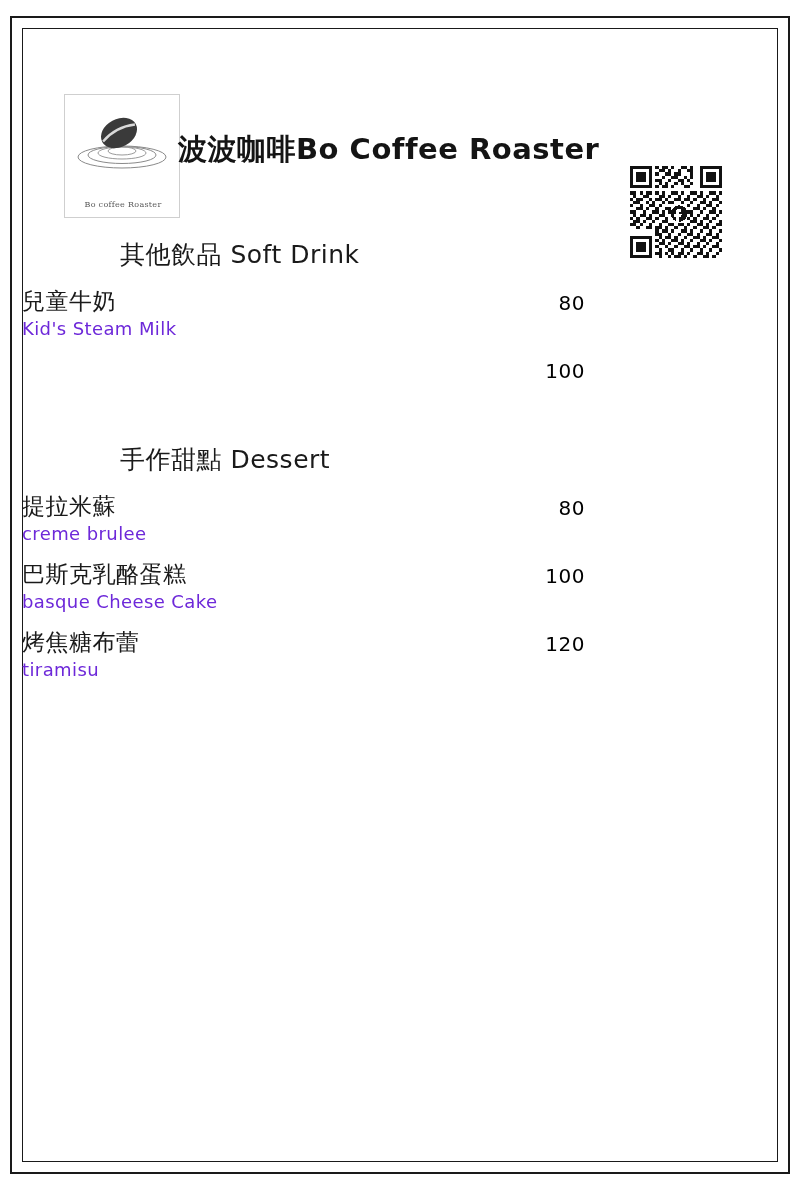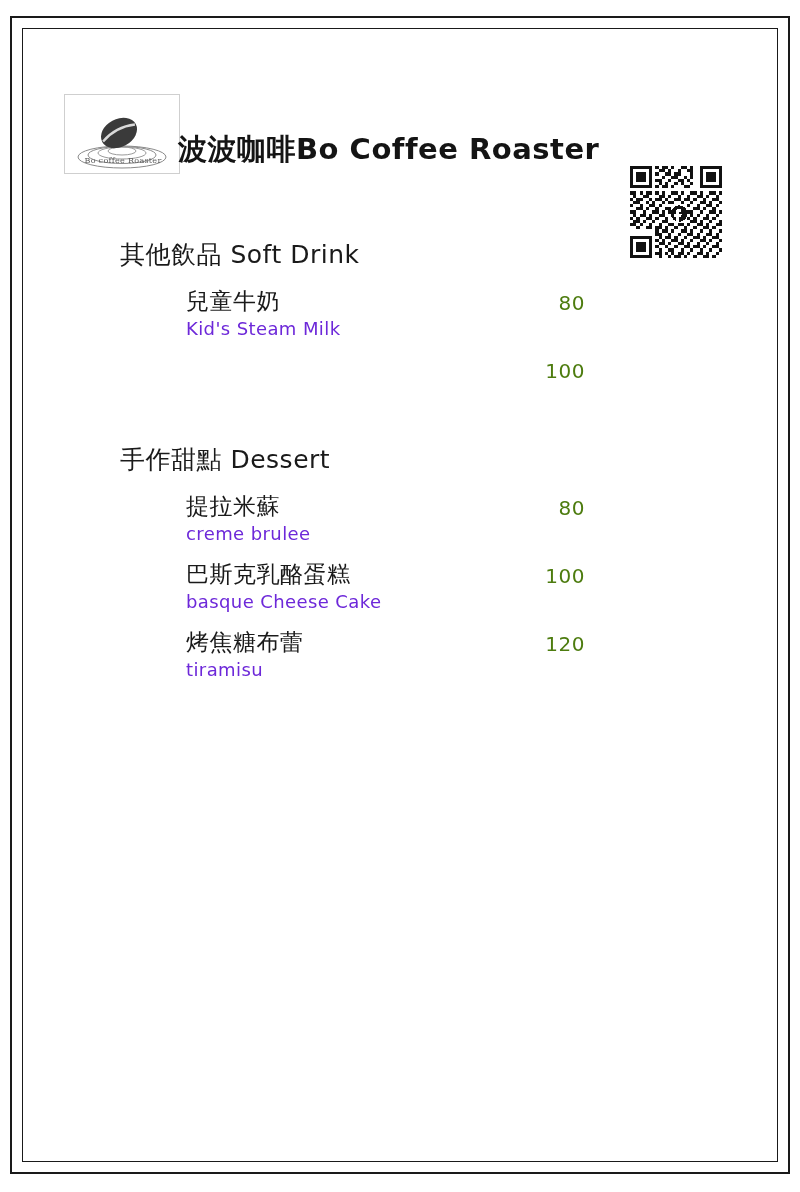--- a/index.html
+++ b/index.html
@@ -56,21 +56,21 @@
     left: 0;
     top: 60px;
     width: 756px;
     height: 130px;
   }
   .logo {
     position: absolute;
     left: 42px;
     top: 6px;
     width: 116px;
-    height: 80px;
+    height: 124px;
     border: 1px solid #cfcfcf;
     box-sizing: border-box;
     background: #ffffff;
   }
   .logo svg { display: block; }
   .logo-caption {
     position: absolute;
     left: 0;
     bottom: 8px;
     width: 116px;
@@ -111,21 +111,20 @@
   }
   .section-title {
     font-size: 25px;
     color: #1a1a1a;
     margin-left: 98px;
     margin-bottom: 16px;
     letter-spacing: 0.5px;
   }
   .item {
     position: relative;
-    margin-left: 164px;
     margin-right: 78px;
     margin-bottom: 12px;
     min-height: 56px;
   }
   .item-zh {
     font-size: 23px;
     color: #1a1a1a;
     line-height: 1.25;
     letter-spacing: 0.5px;
   }
@@ -134,21 +133,21 @@
     color: #6d28d9;
     line-height: 1.3;
     letter-spacing: 0.4px;
     margin-top: 1px;
   }
   .item-price {
     position: absolute;
     right: 0;
     top: 4px;
     font-size: 20px;
-    color: #4d7c0f;
+    color: #000000;
     text-align: right;
     width: 60px;
     letter-spacing: 0.5px;
   }
 </style>
 </head>
 <body>
 
 <div class="page">
   <div class="frame-outer"></div>

